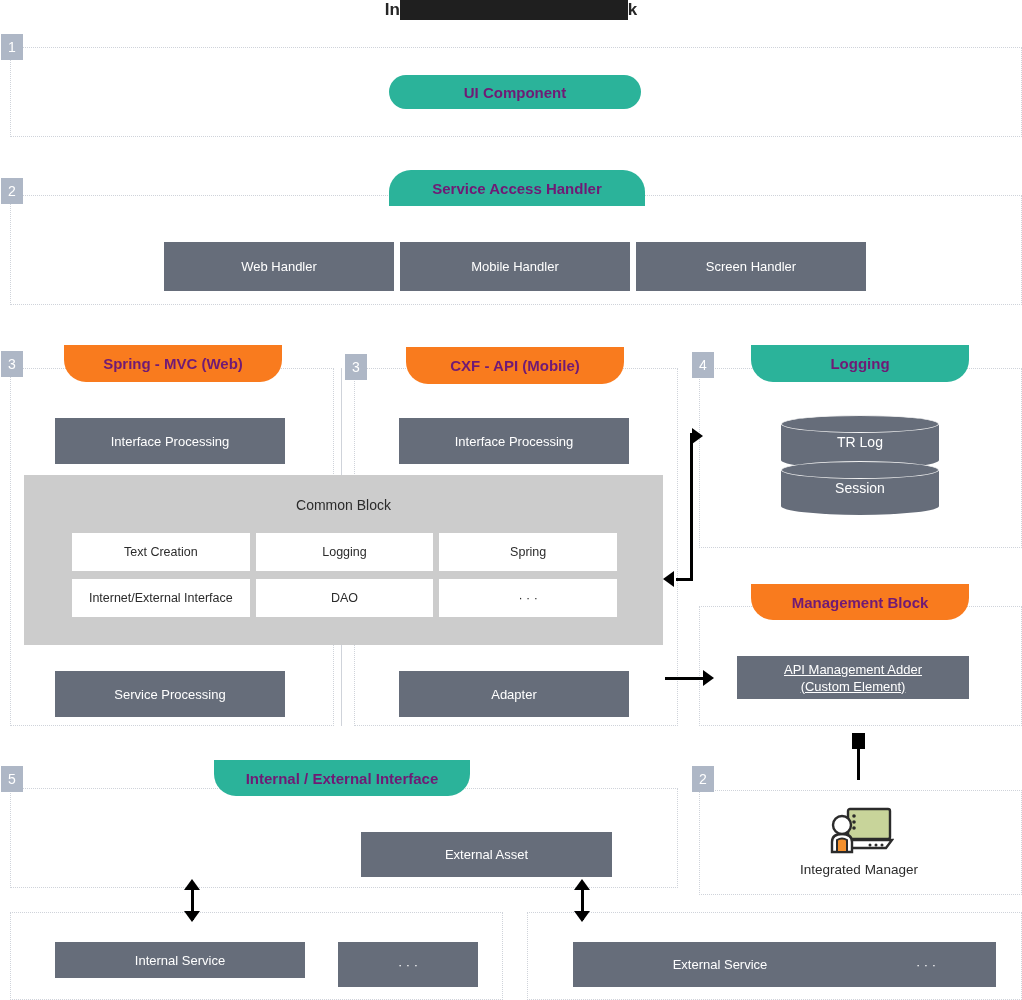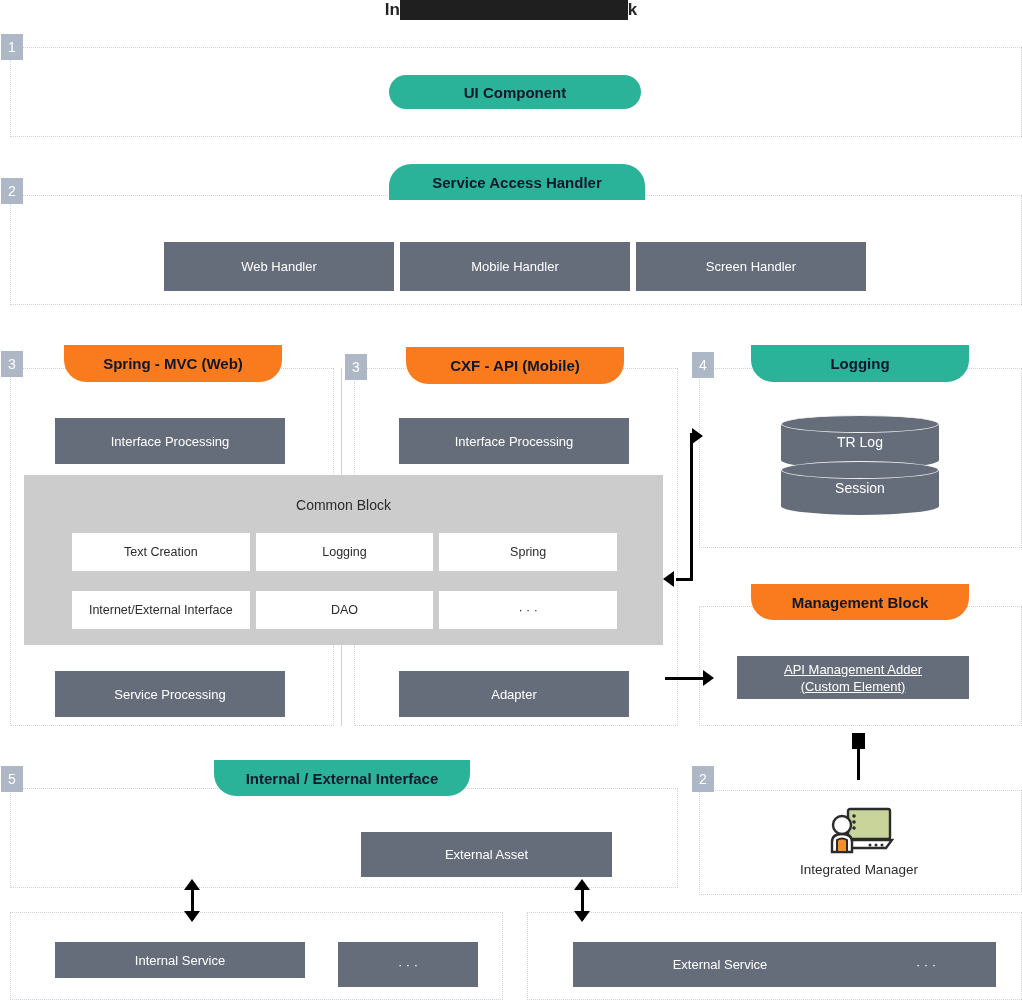--- a/index.html
+++ b/index.html
@@ -33,21 +33,21 @@
     position: absolute;
     width: 22px; height: 26px;
     background: #aeb7c6; color: #ffffff;
     font-size: 14px; line-height: 26px; text-align: center;
     font-weight: normal;
   }
 
   
   .pill {
     position: absolute;
-    color: #0f172a; 
+    color: #701a75; 
     font-size: 15px; font-weight: bold;
     display: flex; align-items: center; justify-content: center;
     white-space: nowrap;
   }
   .pill.teal   { background: #2bb39a; }
   .pill.orange { background: #f97b1e; }
   .pill.r-all  { border-radius: 24px; }
   .pill.r-top  { border-radius: 22px 22px 0 0; }
   .pill.r-bot  { border-radius: 0 0 22px 22px; }
 
@@ -70,21 +70,21 @@
   .cb-title {
     position: absolute; left: 0; top: 22px; width: 100%;
     text-align: center; font-size: 14px; color: #2b2b2b;
   }
   .cb-grid {
     position: absolute; left: 48px; top: 58px;
     width: 545px;
     display: grid;
     grid-template-columns: 1fr 1fr 1fr;
     grid-auto-rows: 38px;
-    gap: 20px 6px;
+    gap: 8px 6px;
   }
   .cb-cell {
     background: #ffffff; color: #2b2b2b;
     font-size: 12.5px;
     display: flex; align-items: center; justify-content: center;
     text-align: center;
   }
 
   
   .cyl { position: absolute; }
@@ -132,21 +132,21 @@
   </div>
 
   <div class="panel" style="left:10px; top:47px; width:1012px; height:90px;"></div>
   <div class="badge" style="left:1px; top:34px;">1</div>
 
   <div class="pill teal r-all" style="left:389px; top:75px; width:252px; height:34px;">UI Component</div>
 
   <div class="panel" style="left:10px; top:195px; width:1012px; height:110px;"></div>
   <div class="badge" style="left:1px; top:178px;">2</div>
 
-  <div class="pill teal r-top" style="left:389px; top:164px; width:256px; height:36px;">Service Access Handler</div>
+  <div class="pill teal r-top" style="left:389px; top:170px; width:256px; height:36px;">Service Access Handler</div>
 
   <div class="dbox" style="left:164px; top:234px; width:230px; height:49px;">Web Handler</div>
   <div class="dbox" style="left:400px; top:234px; width:230px; height:49px;">Mobile Handler</div>
   <div class="dbox" style="left:636px; top:234px; width:230px; height:49px;">Screen Handler</div>
 
   <div class="panel" style="left:10px; top:368px; width:324px; height:358px;"></div>
   <div class="badge" style="left:1px; top:351px;">3</div>
 
   <div class="pill orange r-bot" style="left:64px; top:345px; width:218px; height:37px;">Spring - MVC (Web)</div>
 

